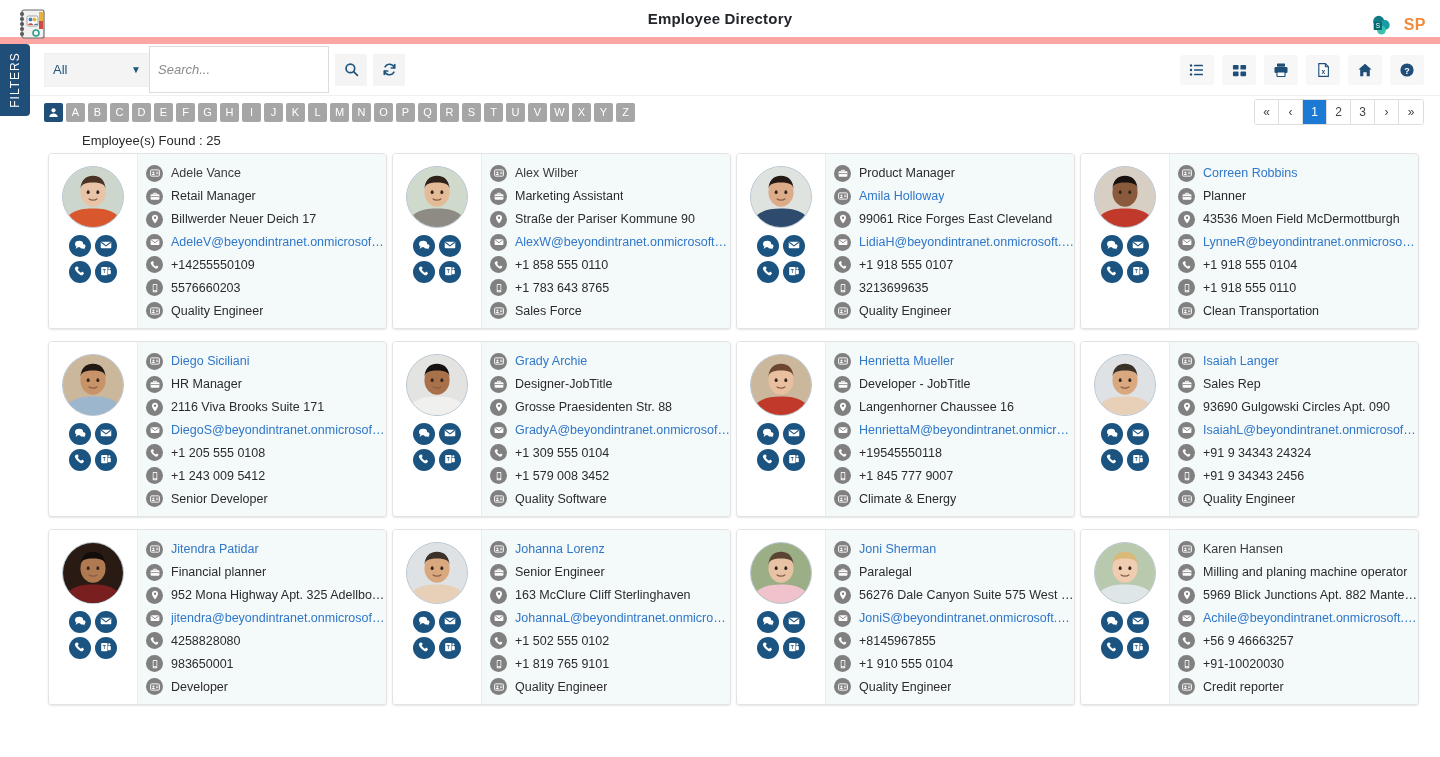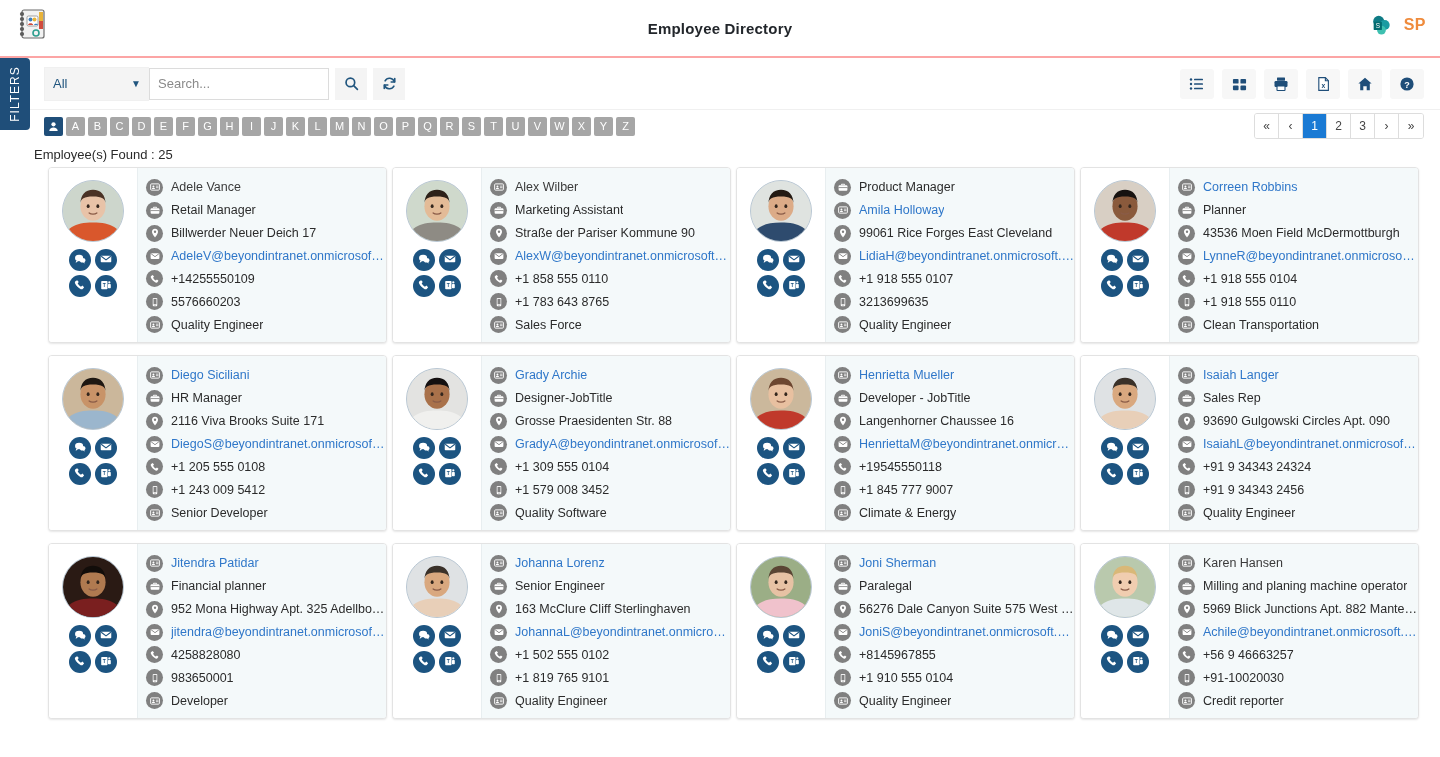--- a/index.html
+++ b/index.html
@@ -8,23 +8,23 @@
     margin: 0; padding: 0;
     width: 1440px; height: 757px;
     background: #ffffff;
     font-family: "Liberation Sans", "DejaVu Sans", sans-serif;
     overflow: hidden;
   }
 
   
   .app-header {
     position: relative;
-    height: 58px;
+    height: 44px;
     background: #ffffff;
-    border-bottom: 2px solid #fca5a5;
+    border-bottom: 7px solid #fca5a5;
     display: flex;
     align-items: center;
   }
   .app-logo {
     position: absolute;
     left: 12px; top: 4px;
     width: 40px; height: 40px;
     display: flex; align-items: center; justify-content: center;
   }
   .app-title {
@@ -80,28 +80,29 @@
     background: #f4f4f4;
     border: 1px solid #f0f0f0;
     border-right: none;
     color: #20557e;
     font-size: 13px;
     padding: 16px 8px;
     display: flex; align-items: center; justify-content: space-between;
   }
   .select-box .caret { font-size: 10px; color:#20557e; }
   .search-input {
-    width: 180px; height: 32px;
+    width: 180px; height: 47px;
     border: 1px solid #dcdcdc;
     padding: 0 8px;
     font-size: 13px;
     color: #333;
     outline: none;
     font-family: "Liberation Sans", sans-serif;
     background: #fff;
+    font-style: italic;
   }
   .search-input::placeholder { color: #8a8a8a; }
   .tool-sq {
     width: 32px; height: 32px;
     background: #f4f4f4;
     border: none;
     margin-left: 6px;
     color: #20557e;
     display: flex; align-items: center; justify-content: center;
     cursor: pointer;
@@ -162,20 +163,21 @@
     padding: 0 4px;
   }
   .pg:last-child { border-right: none; }
   .pg.active { background: #1a7ad4; color: #fff; }
 
   
   .found-line {
     padding: 5px 0 5px 34px;
     font-size: 13px;
     color: #2a2a2a;
+    margin-left: 48px;
   }
 
   
   .cards-wrap {
     padding: 0 20px 0 48px;
     display: flex;
     flex-wrap: wrap;
     gap: 12px 5px;
   }
   .emp-card {

